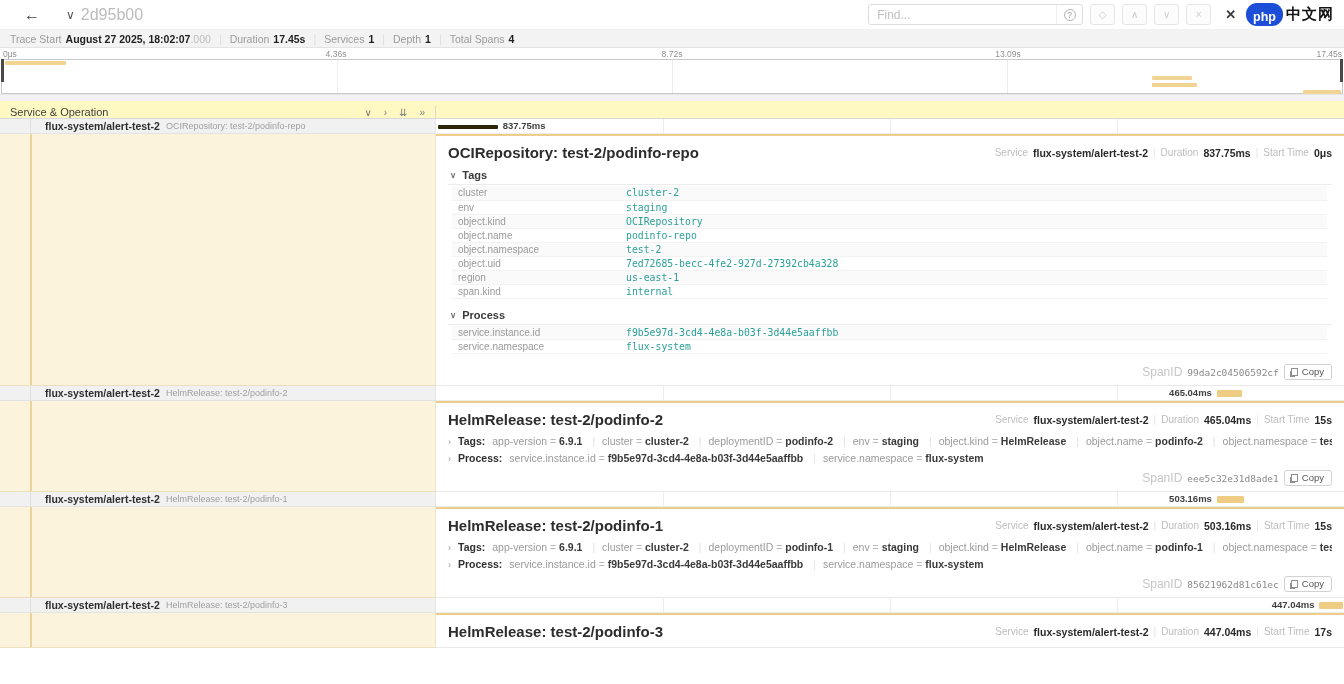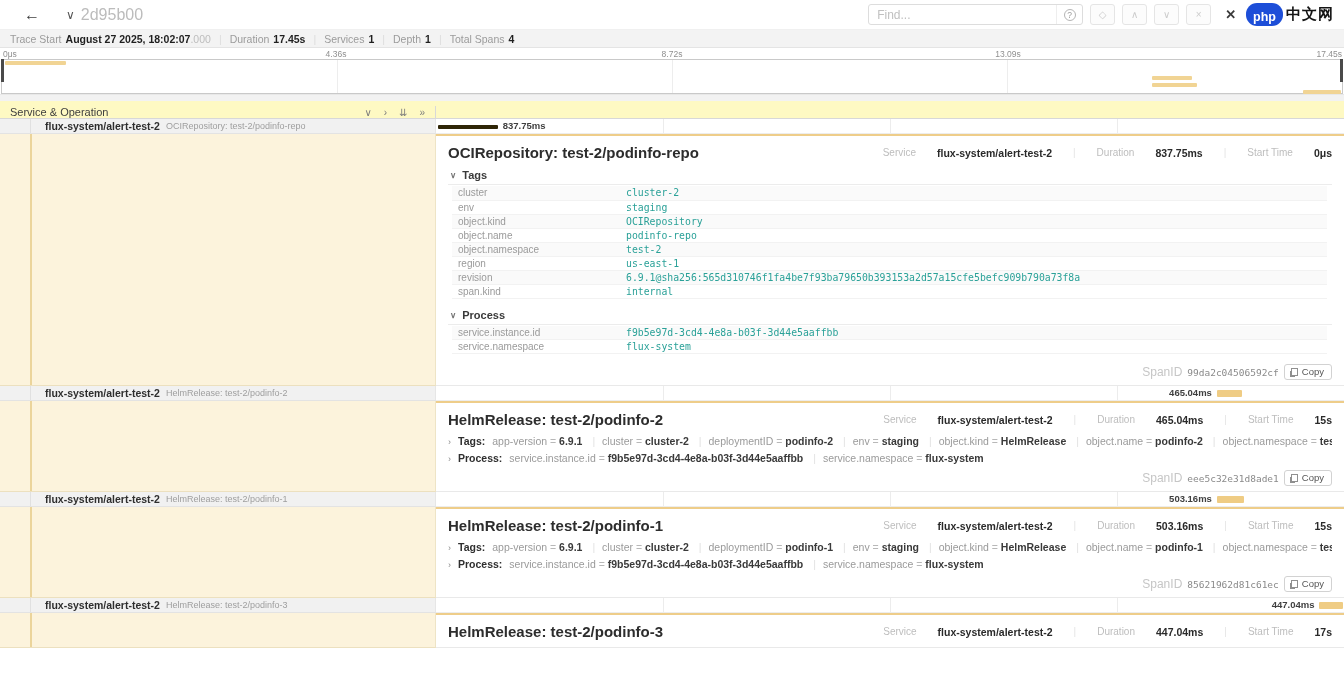--- a/index.html
+++ b/index.html
@@ -69,21 +69,21 @@
   .bar.dark { background:#2e2506; height:4px; top:6px; }
   .bar-label { position:absolute; top:1px; font-size:9.5px; font-weight:700; color:#3f3f3f; white-space:nowrap; }
 
   
   .detail-block { display:flex; align-items:stretch; }
   .db-left { width:436px; background:#fcf3dc; border-bottom:1px solid #ece0bf; border-right:1px solid #eee4c6; position:relative; }
   .db-left::before { content:""; position:absolute; left:30px; top:0; bottom:0; width:2px; background:#eBD49B; }
   .db-card { flex:1; background:#fff; border-top:2px solid #eecd8a; border-bottom:1px solid #e9e9e9; padding:6px 12px 2px; display:flex; flex-direction:column; min-width:0; }
   .card-head { display:flex; align-items:center; margin:2px 0 5px; }
   .card-title { font-size:15px; font-weight:600; color:#2d2d2d; white-space:nowrap; cursor:pointer; }
-  .card-meta { margin-left:auto; font-size:10px; color:#bdbdbd; display:flex; align-items:center; gap:21px; white-space:nowrap; }
+  .card-meta { margin-left:auto; font-size:10px; color:#bdbdbd; display:flex; align-items:center; gap:5px; white-space:nowrap; }
   .meta-val { color:#2a2a2a; font-weight:700; font-size:10.5px; }
   .meta-sep { color:#e4e4e4; }
 
   .acc-head { display:flex; align-items:center; gap:6px; padding:3px 2px; border-bottom:1px solid #ececec; font-size:11px; font-weight:700; color:#3a3a3a; cursor:pointer; }
   .acc-chev { font-size:8.5px; color:#777; }
   table.kv { border-collapse:collapse; width:99%; margin:1px 0 7px 4px; table-layout:fixed; }
   .kv td { padding:1px 6px; font-size:10px; border-bottom:1px solid #f2f2f2; height:14px; overflow:hidden; white-space:nowrap; }
   .kv tr:nth-child(odd) td { background:#fafafa; }
   .kv .tk { width:168px; color:#9a9a9a; }
   .kv .tv { font-family:"DejaVu Sans Mono", monospace; color:#2aa198; font-size:9.8px; }
@@ -252,32 +252,32 @@
   <tr>
     <td class="tk">object.name</td>
     <td class="tv">podinfo-repo</td>
   </tr>
 
   <tr>
     <td class="tk">object.namespace</td>
     <td class="tv">test-2</td>
   </tr>
 
+  <tr>
+    <td class="tk">object.uid</td>
+    <td class="tv">7ed72685-becc-4fe2-927d-27392cb4a328</td>
+  </tr>
 
 
 
   <tr>
     <td class="tk">region</td>
     <td class="tv">us-east-1</td>
   </tr>
 
-  <tr>
-    <td class="tk">revision</td>
-    <td class="tv">6.9.1@sha256:565d310746f1fa4be7f93ba79650b393153a2d57a15cfe5befc909b790a73f8a</td>
-  </tr>
 
   <tr>
     <td class="tk">span.kind</td>
     <td class="tv">internal</td>
   </tr>
 </tbody>
     </table>
     <div class="acc-head">
       <span class="acc-chev">∨</span>
       <span>Process</span>

